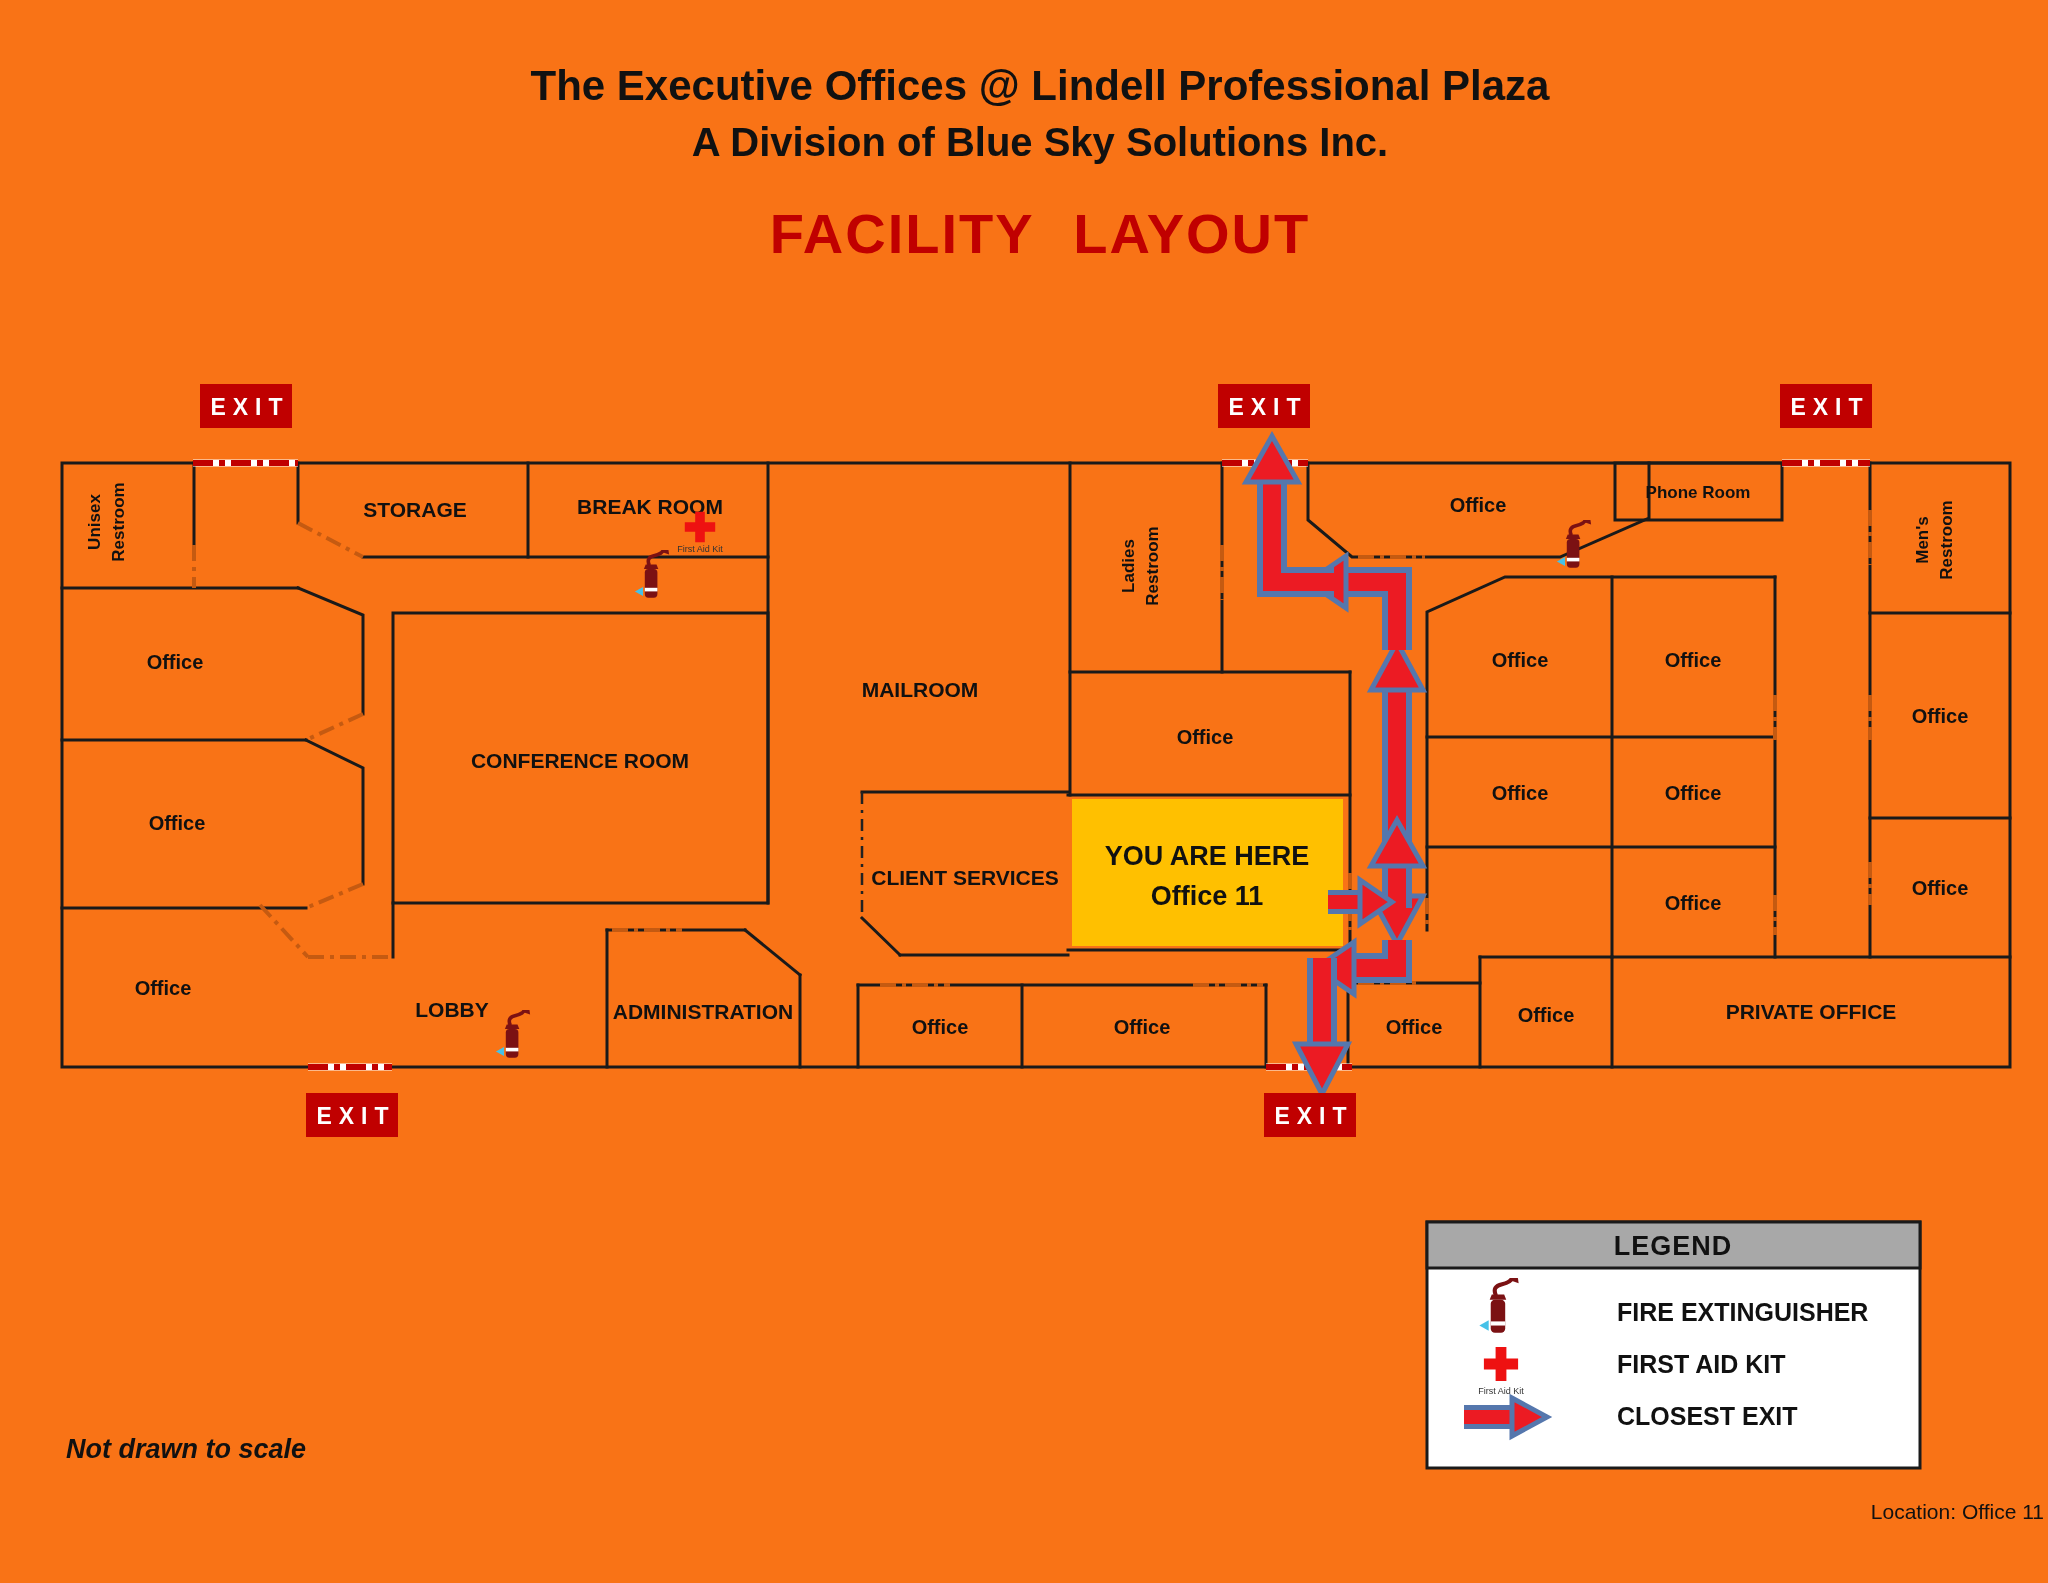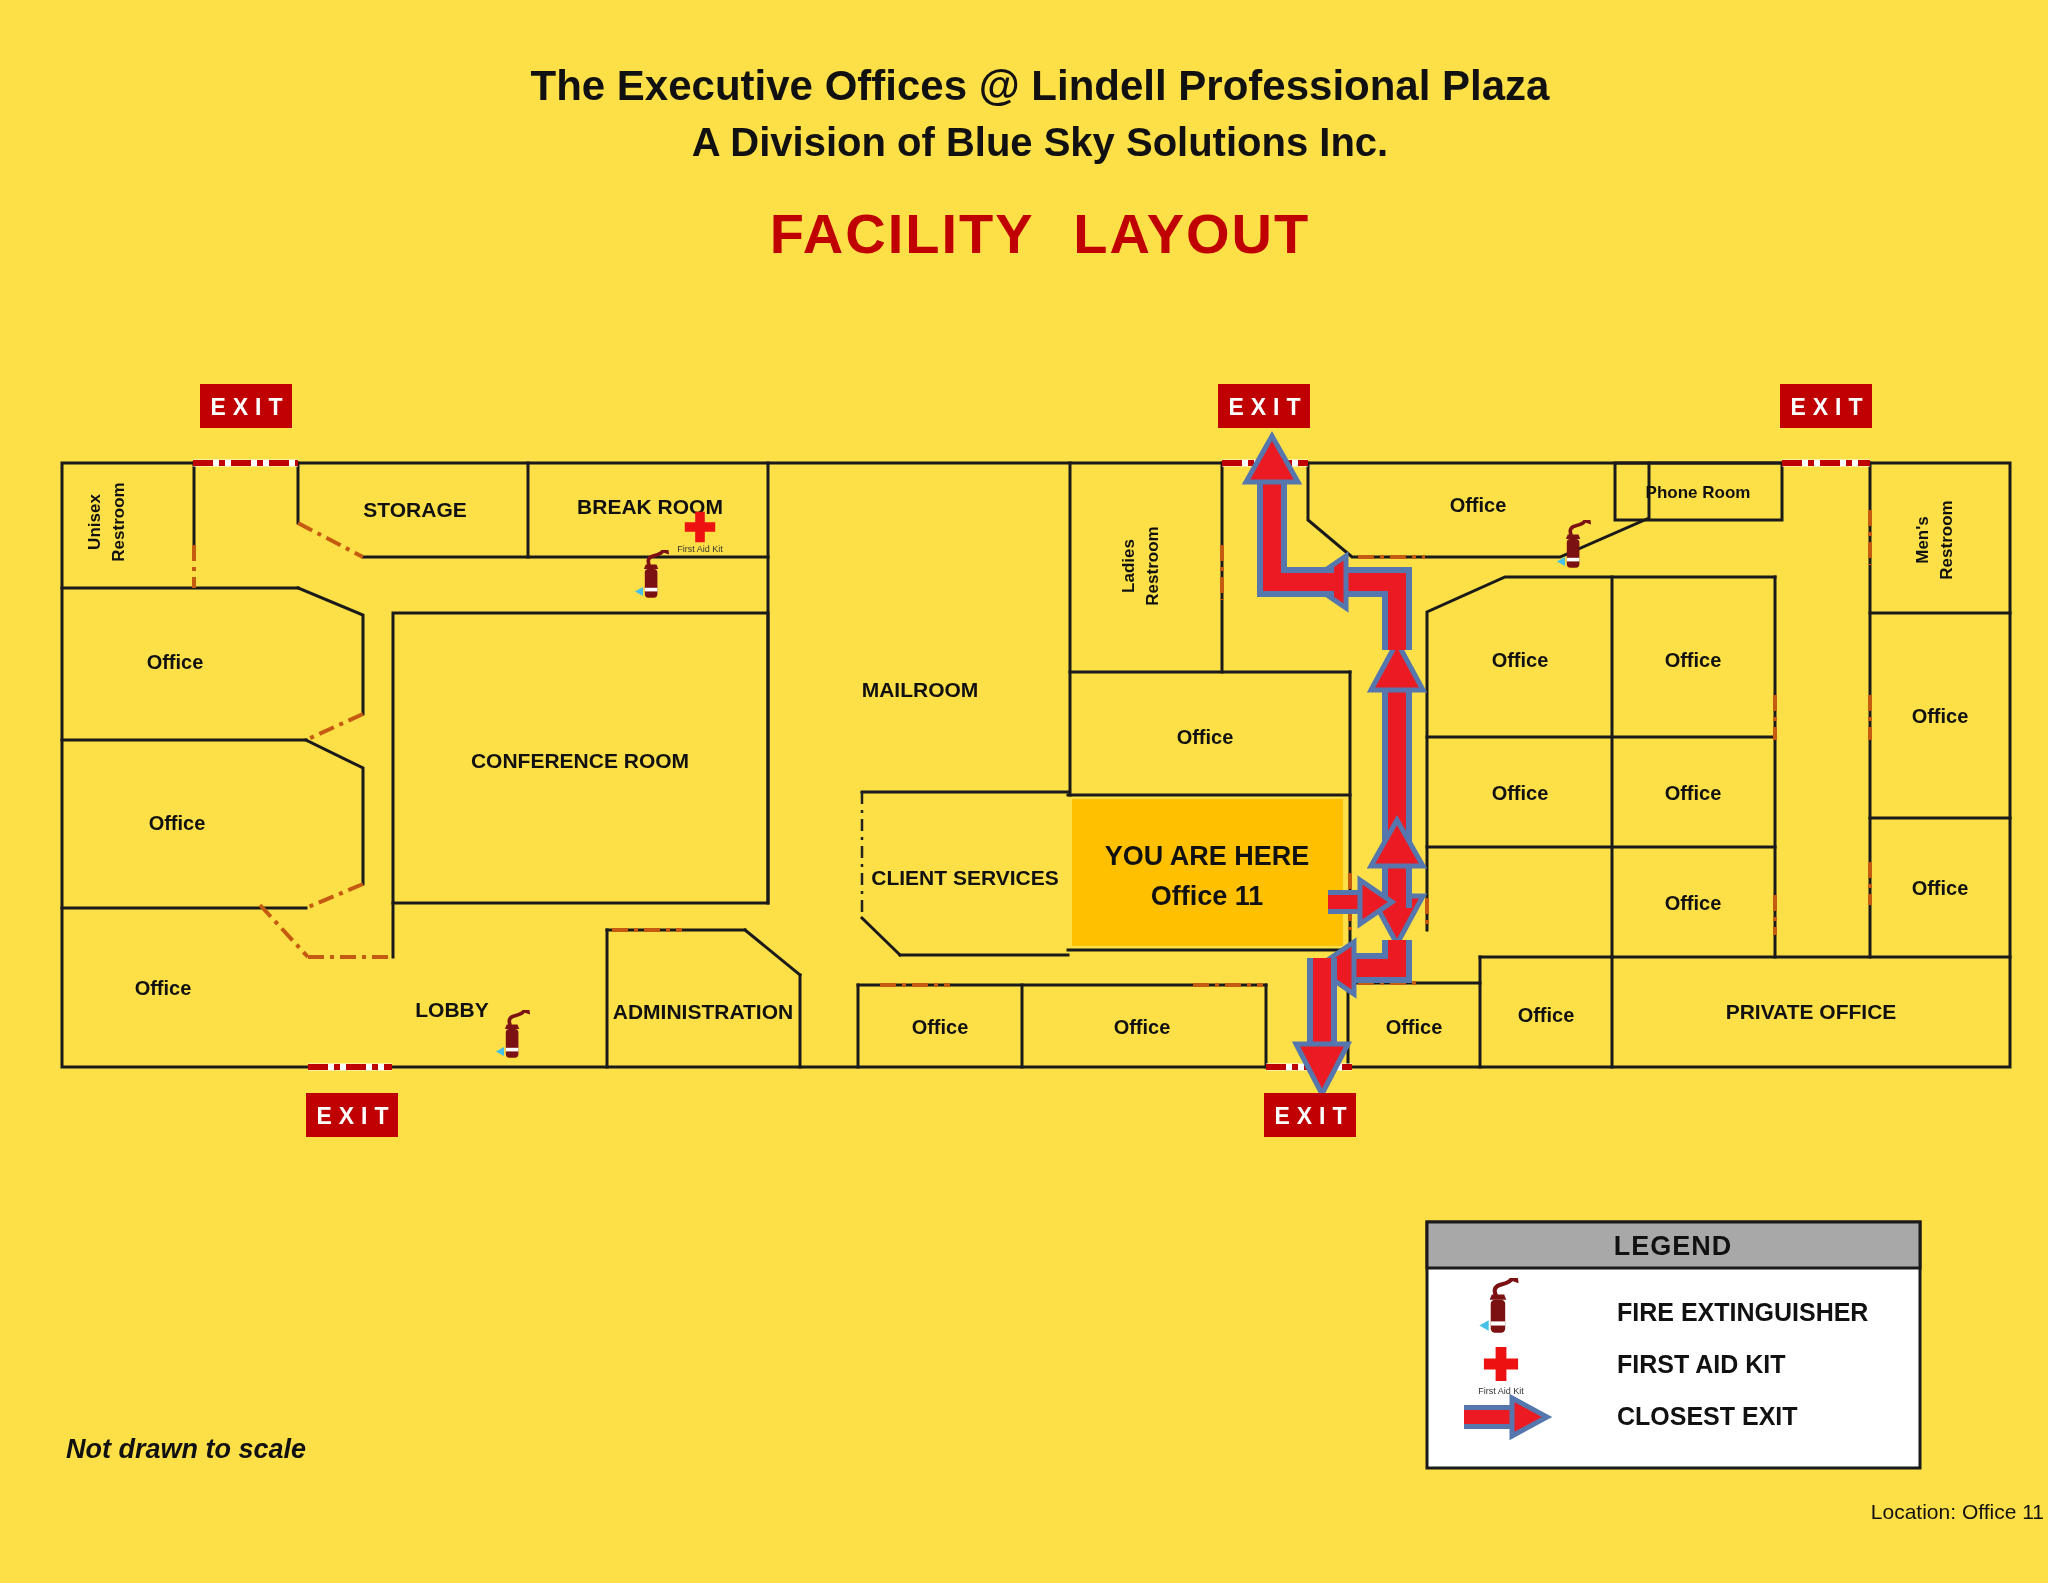--- a/index.html
+++ b/index.html
@@ -1,16 +1,16 @@
 <!DOCTYPE html>
 <html style="--exit_red: #C00000; --route_red: #EC1B23; --route_outline: #5577AD; --door_orange: #C55A11; --door_black_dash: #222222; --wall: #1A1A1A; --highlight: #FFC000; --legend_header: #A8A8A8; --extinguisher: #7B1113; --spray: #45C1E8; --cross_red: #EE1111;"><head>
 <meta charset="utf-8">
 <style>
   html,body{margin:0;padding:0;background:#fff;}
-  .page{position:relative;width:2048px;height:1583px;background:#fde047;overflow:hidden;
+  .page{position:relative;width:2048px;height:1583px;background:#f97316;overflow:hidden;
         font-family:"Liberation Sans","DejaVu Sans",sans-serif;}
   svg{position:absolute;left:0;top:0;}
 
   
   text{font-family:"Liberation Sans","DejaVu Sans",sans-serif;fill:#111;}
   .title1{font-size:42px;font-weight:bold;text-anchor:middle;}
   .title2{font-size:40px;font-weight:bold;text-anchor:middle;}
   .heading{font-size:56px;font-weight:bold;text-anchor:middle;fill:var(--exit_red);
            letter-spacing:2px;word-spacing:22px;}
   .room{font-size:21px;font-weight:bold;text-anchor:middle;}

